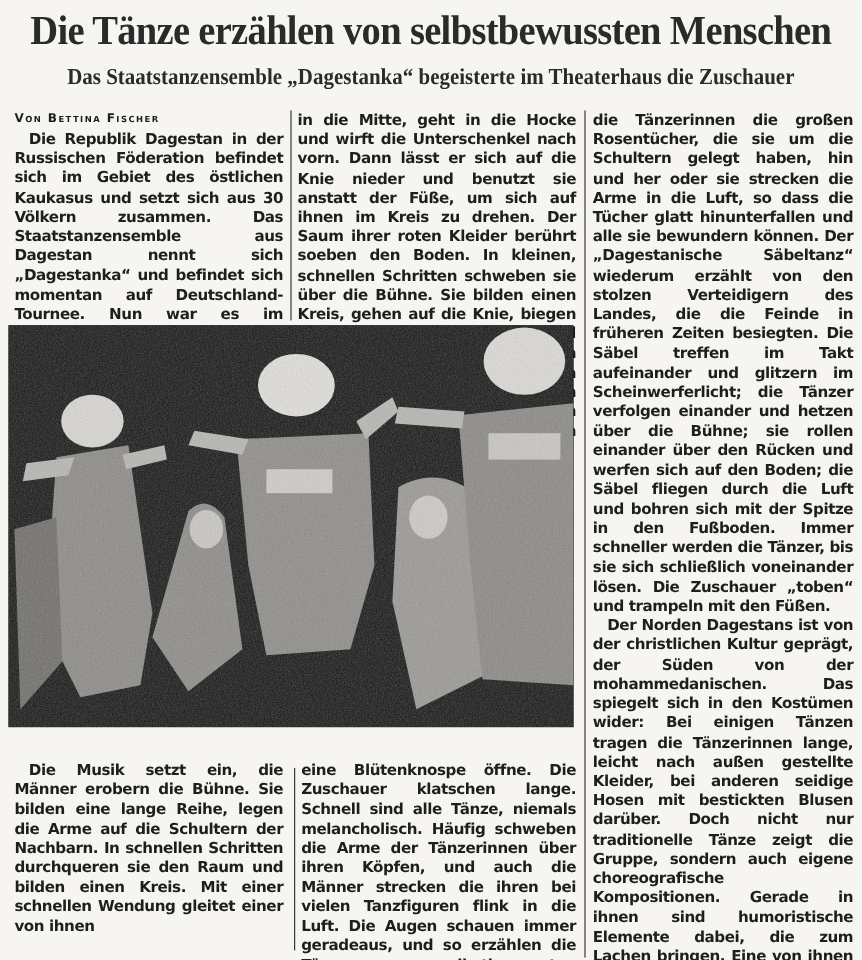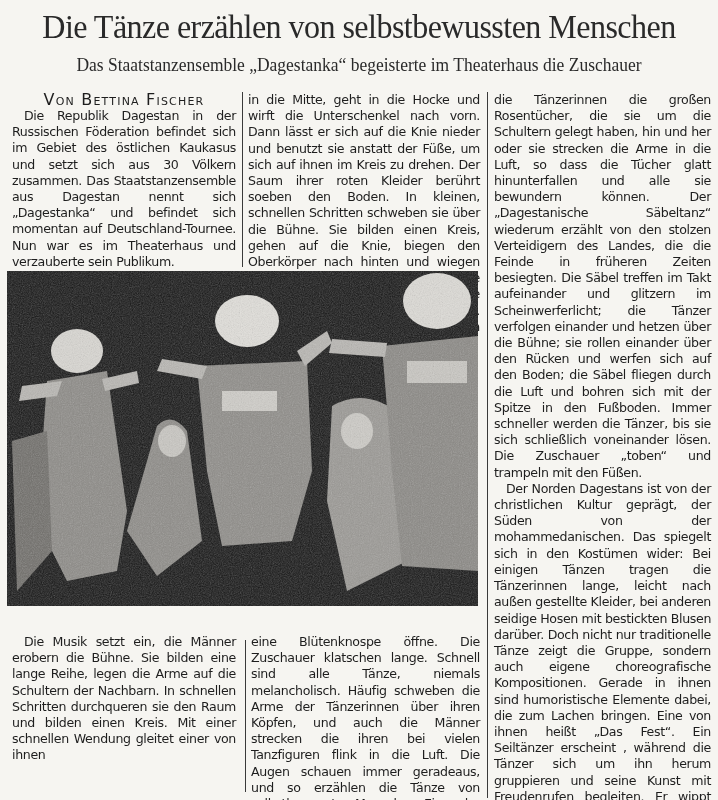--- a/index.html
+++ b/index.html
@@ -3,21 +3,21 @@
 <meta charset="utf-8">
 <style>
   html, body { margin: 0; padding: 0; }
   body {
     width: 718px; height: 800px; overflow: hidden;
     background: #f6f5f1;
     font-family: "DejaVu Sans", sans-serif;
     color: #1e1e1e;
     position: relative;
   }
-  .page { position: absolute; inset: 0; }
+  .page { position: absolute; inset: 0; font-weight: bold; }
   .headline {
     position: absolute; left: 0; top: 6px; width: 718px;
     text-align: center;
     font-family: "Liberation Serif", serif;
     font-size: 34.5px; letter-spacing: -0.6px;
     color: #2a2a2a; line-height: 40px;
     transform: scaleX(0.93); transform-origin: center;
   }
   .subhead {
     position: absolute; left: 0; top: 53px; width: 718px;
@@ -30,24 +30,23 @@
     position: absolute;
     font-size: 12.6px; line-height: 16.2px;
     text-align: justify;
     hyphens: manual;
     letter-spacing: -0.35px;
     word-spacing: 0px;
   }
   .col p { margin: 0; text-indent: 0; }
   .col p.indent { text-indent: 12px; }
   .byline {
-    text-align: center;
     font-variant: small-caps;
     letter-spacing: 1.2px;
-    font-size: 16px;
+    font-size: 10px;
     margin-bottom: 0;
     line-height: 16px;
   }
   .vrule {
     position: absolute; width: 1px; background: #3a3a3a;
   }
   .photo {
     position: absolute; left: 7px; top: 271px; width: 471px; height: 335px;
     background: #141414; overflow: hidden;
   }

